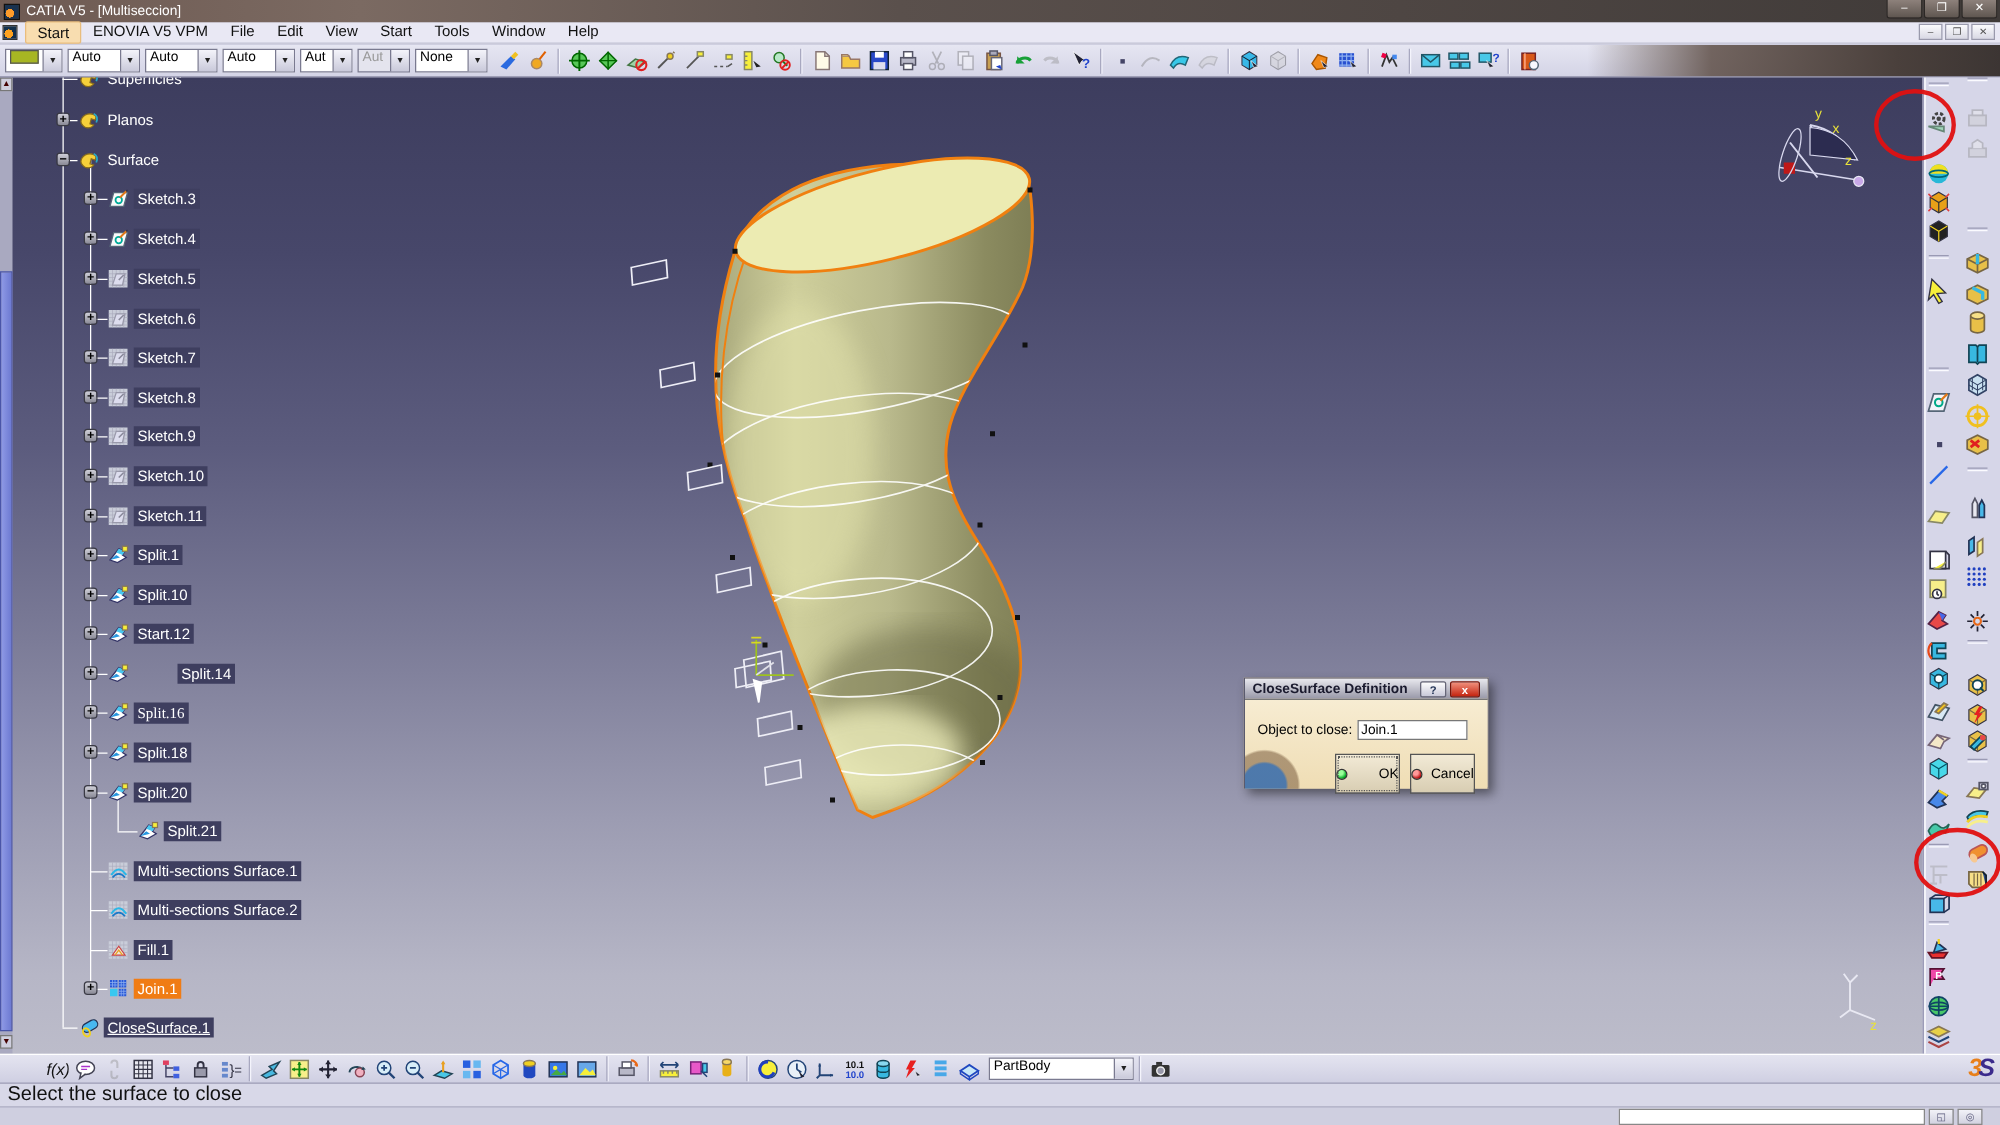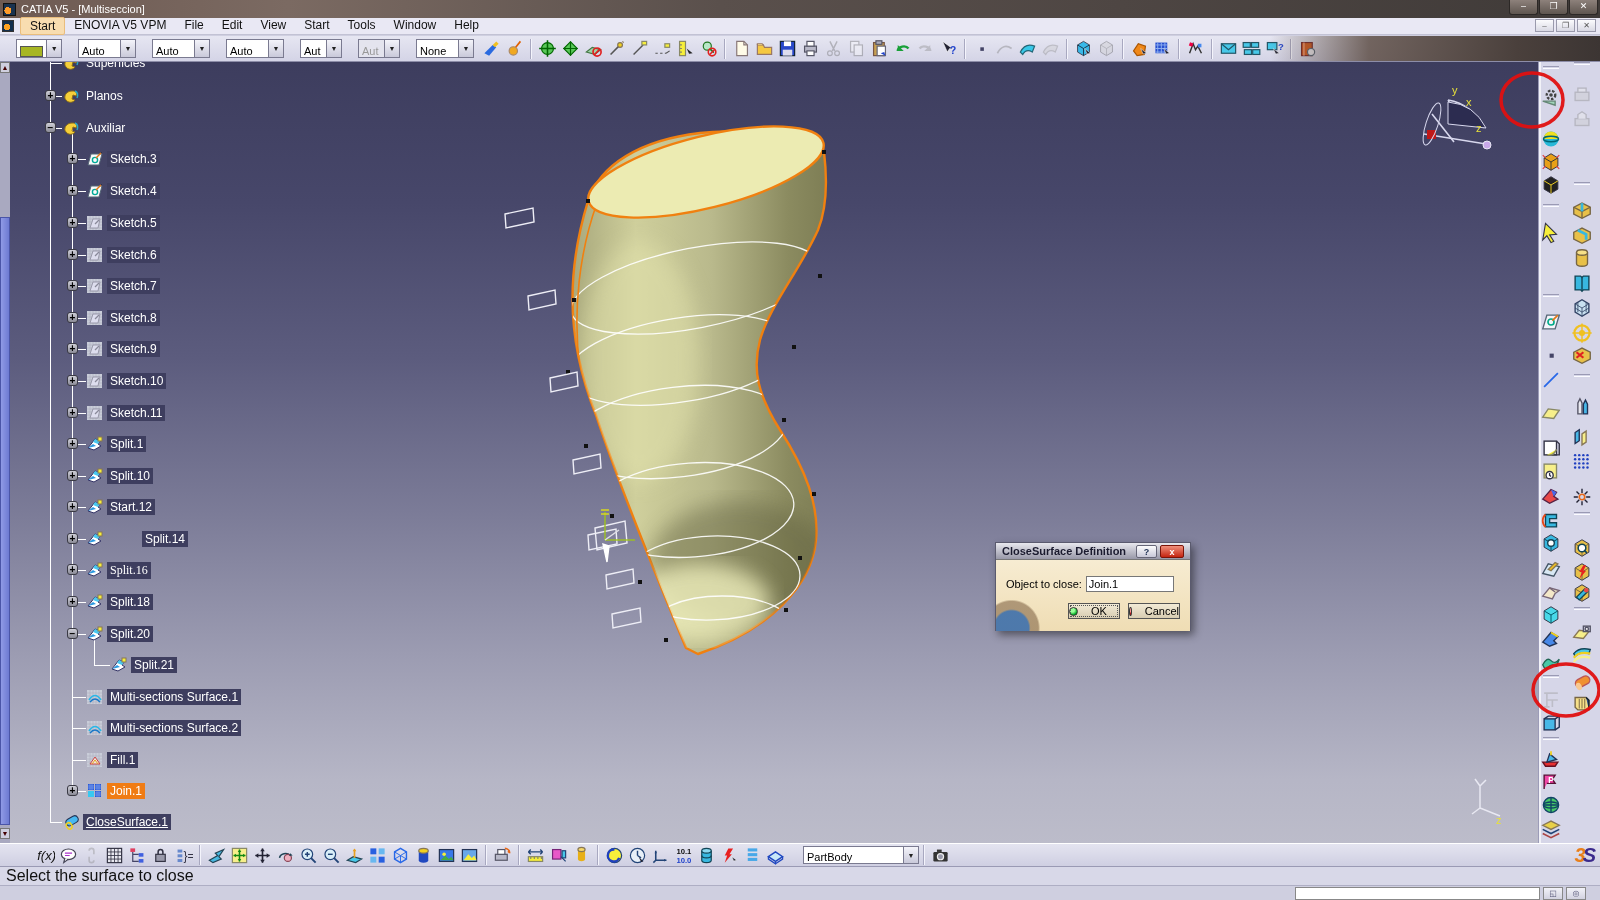--- a/index.html
+++ b/index.html
@@ -26,22 +26,22 @@
   .menu-item.hl { background:#f8ddb0; border:1px solid #e9bd7d; border-radius:2px; }
   #mdi-controls { position:absolute; right:4px; top:1px; display:flex; }
   .mbtn { width:19px; height:13px; margin-left:2px; border:1px solid #9a9aac; background:linear-gradient(#fbfbfd,#d9d9e4);
     color:#555; font-size:8px; line-height:11px; text-align:center; }
 
   
   #toolbar-top { position:absolute; left:0; top:36px; width:1600px; height:26px;
     background:linear-gradient(#e6e6f2,#d4d4e6); border-bottom:1px solid #8d8da8; display:flex; align-items:center; }
   #tt-glass { position:absolute; right:0; top:0; width:330px; height:25px;
     background:linear-gradient(90deg,rgba(94,78,70,0) 0%,rgba(94,78,70,.85) 30%,#4a403c 75%,#3c3533 100%); }
-  .combo { height:19px; background:#fff; border:1px solid #7a7a90; display:flex; align-items:flex-end;
-    font-size:11px; margin-left:16px; position:relative; }
+  .combo { height:19px; background:#fff; border:1px solid #7a7a90; display:flex; align-items:flex-start;
+    font-size:11px; margin-left:4px; position:relative; }
   .combo .cv { flex:1; padding:0 3px; white-space:nowrap; overflow:hidden; }
   .combo .dd { width:15px; height:100%; background:linear-gradient(#f4f4fa,#c9c9da); border-left:1px solid #7a7a90;
     font-size:7px; text-align:center; line-height:17px; color:#222; }
   .combo.dis { background:#e4e4ee; color:#999; }
   .combo .swatch { width:24px; height:11px; margin:0 3px; background:#a7b623; border:1px solid #555; }
   .tbi { width:23px; height:23px; display:flex; align-items:center; justify-content:center; flex:0 0 auto; }
   .tbi svg { width:19px; height:19px; }
   .tbi.dis { opacity:.38; filter:grayscale(1); }
   .vsep { width:2px; height:20px; margin:0 4px; border-left:1px solid #a8a8c0; border-right:1px solid #f4f4fc; flex:0 0 auto; }
 
@@ -80,22 +80,22 @@
   #dlg-title .dhelp { position:absolute; right:33px; top:2px; width:21px; height:13px; background:linear-gradient(#fdfdfd,#c8c8d8);
     border:1px solid #667; text-align:center; font-size:9px; line-height:12px; color:#235; border-radius:2px; }
   #dlg-title .dclose { position:absolute; right:6px; top:2px; width:24px; height:13px; background:linear-gradient(#f0907c,#c42410);
     border:1px solid #7a1408; text-align:center; font-size:9px; line-height:12px; color:#fff; border-radius:2px; }
   #dlg-body { position:relative; height:71px; font-size:11px; color:#000;
     background:radial-gradient(circle at 8% 96%, rgba(60,110,170,.9) 0 9%, rgba(120,90,60,.55) 10% 14%, rgba(244,228,193,0) 15%),
                linear-gradient(#f7ecd2,#efddb4); }
   #dlg-row { position:absolute; left:10px; top:16px; display:flex; align-items:center; }
   #dlg-input { width:88px; height:16px; border:1px solid #777; font-size:11px; padding:0 2px; margin-left:4px;
     font-family:"Liberation Sans",sans-serif; }
-  .dlg-btn { position:absolute; top:43px; width:52px; height:16px; background:linear-gradient(#f2ead6,#d8cdb2);
-    border:1px solid #555; display:flex; align-items:center; justify-content:flex-start; gap:13px; font-size:11px; }
+  .dlg-btn { position:absolute; top:43px; width:52px; height:32px; background:linear-gradient(#f2ead6,#d8cdb2);
+    border:1px solid #555; display:flex; align-items:center; justify-content:space-between; gap:3px; font-size:11px; }
   .dlg-btn .orb { width:9px; height:9px; border-radius:50%; border:1px solid #333; }
   #btn-ok { left:72px; outline:1px dotted #555; outline-offset:-3px; }
   #btn-ok .orb { background:radial-gradient(circle at 35% 30%,#9f9 0 30%,#0a2 70%); }
   #btn-cancel { left:132px; }
   #btn-cancel .orb { background:radial-gradient(circle at 35% 30%,#f99 0 30%,#b11 70%); }
 
   
   #right-strip { position:absolute; right:0; top:62px; width:62px; height:781px;
     background:linear-gradient(90deg,#9c9cb8 0 1px,#f2f2f8 1px 3px,#d6d6e8 3px 100%); }
   .rt-icon { position:absolute; width:24px; height:24px; }
@@ -541,21 +541,21 @@
             </svg></div>
     <div class="tlabel" style="left: 83px;">Planos</div>
   </div>
         <div class="trow" style="top: 57px;">
     <div class="conn" style="left: 50px; width: 12px;"></div>
     <div class="exp" style="left: 45px;">−</div>
     <div class="ticon" style="left: 62px;"><svg viewBox="0 0 18 18">
               <path d="M4 13c-3-3 0-9 6-9 4 0 6 2 4 5l-3-1-1 4 3 1c-2 3-7 3-9 0z" fill="#f5cf3a" stroke="#8a6d1a"></path>
               <path d="M13 4q4 2 2 7" fill="none" stroke="#28a8c8" stroke-width="1.4"></path>
             </svg></div>
-    <div class="tlabel" style="left: 83px;">Auxiliar</div>
+    <div class="tlabel" style="left: 83px;">Surface</div>
   </div>
         <div class="trow" style="top: 88px;">
     <div class="conn" style="left: 72px; width: 14px;"></div>
     <div class="exp" style="left: 67px;">+</div>
     <div class="ticon" style="left: 86px;"><svg viewBox="0 0 18 18">
               <path d="M2 15 5 4h11l-3 11z" fill="#fafafa" stroke="#567"></path>
               <circle cx="9" cy="10" r="2.6" fill="none" stroke="#0a9" stroke-width="1.4"></circle>
               <path d="M10 8l5-5" stroke="#e07818" stroke-width="1.5"></path>
               <path d="M15 3l1-1" stroke="#334"></path>
             </svg></div>

